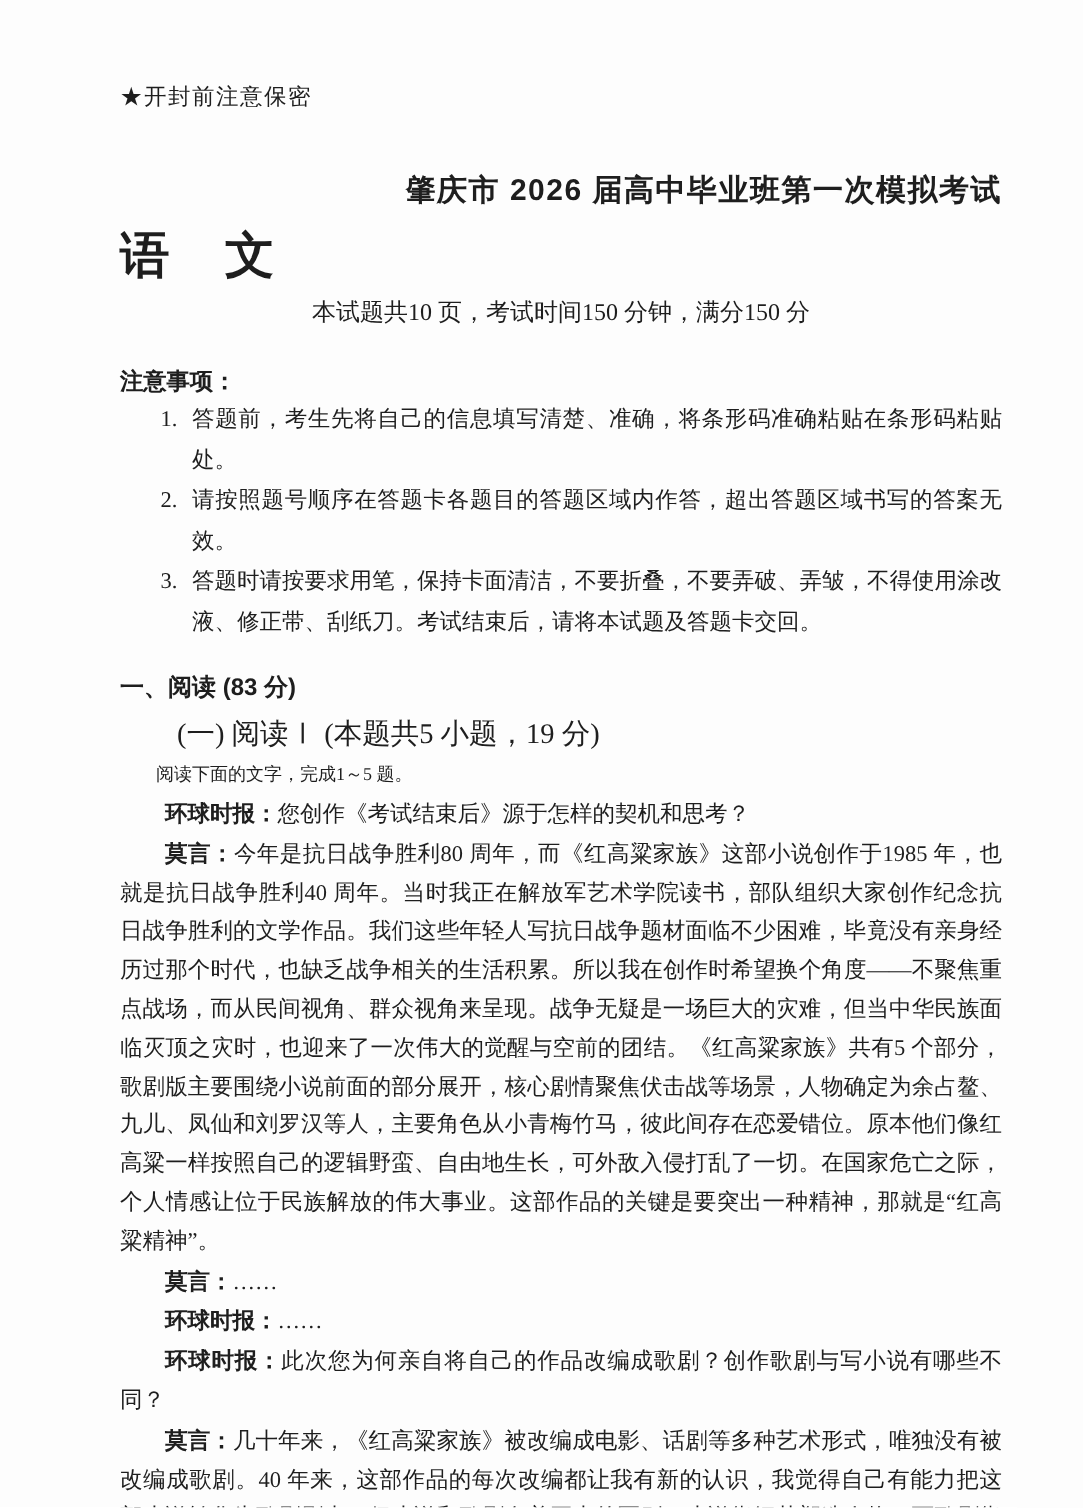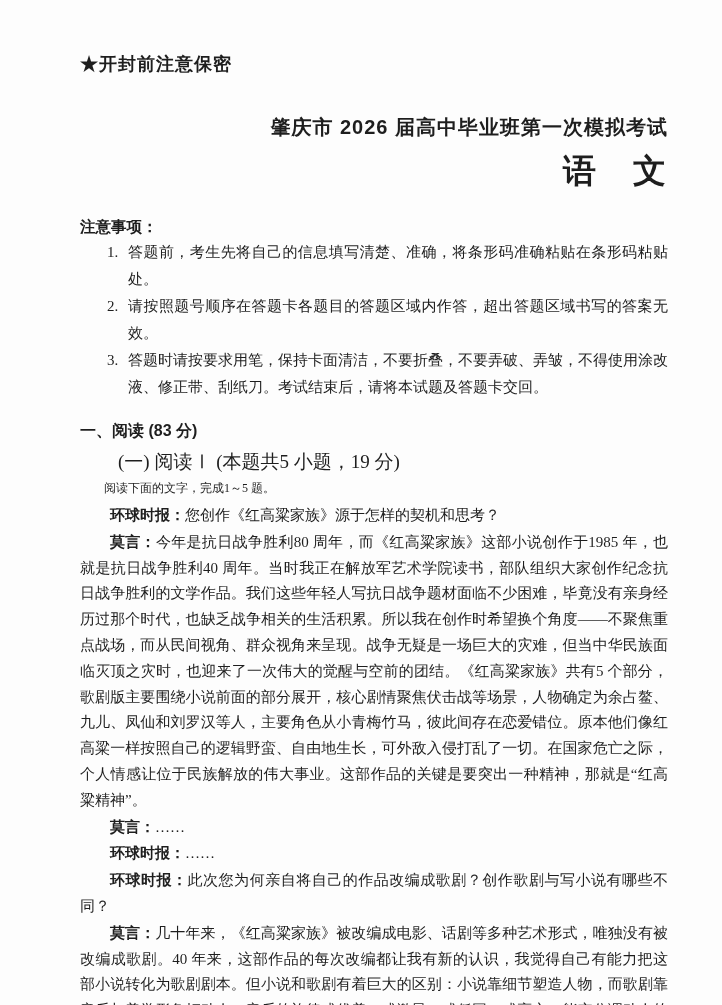--- a/index.html
+++ b/index.html
@@ -13,41 +13,41 @@
     height: 1005px;
     box-sizing: border-box;
     background: #fdfdfd;
     color: #1e1e1e;
     font-family: "Liberation Serif", serif;
     padding: 54px 54px 0 80px;
     overflow: hidden;
   }
   .secrecy {
     font-family: "Liberation Sans", sans-serif;
-    font-weight: bold;
-    font-size: 18px;
+    font-weight: normal;
+    font-size: 15px;
     line-height: 21px;
     letter-spacing: 1px;
   }
   .title {
     margin: 38px 0 0 0;
     font-family: "Liberation Sans", sans-serif;
     font-weight: bold;
     font-size: 20px;
     line-height: 28px;
     text-align: right;
     letter-spacing: 1px;
   }
   .subject {
     margin-top: 8px;
     font-family: "Liberation Serif", serif;
     font-weight: bold;
     font-size: 33px;
     line-height: 44px;
-    text-align: right;
+    text-align: left;
     letter-spacing: 2px;
   }
   .exam-info {
     margin-top: 4px;
     font-size: 16px;
     line-height: 24px;
     text-align: center;
   }
   .notes-heading {
     margin-top: 22px;
@@ -114,20 +114,21 @@
 <body>
 
 <div class="page">
 
   <div class="secrecy">★开封前注意保密</div>
 
   <h1 class="title">肇庆市 2026 届高中毕业班第一次模拟考试</h1>
 
   <div class="subject">语　文</div>
 
+  <div class="exam-info">本试题共10 页，考试时间150 分钟，满分150 分</div>
 
   <div class="notes">
     <div class="notes-heading">注意事项：</div>
 
     <div class="note-item">
       <span class="note-num">1.</span>
       <span class="note-text">答题前，考生先将自己的信息填写清楚、准确，将条形码准确粘贴在条形码粘贴处。</span>
     </div>
     <div class="note-item">
       <span class="note-num">2.</span>
@@ -137,21 +138,21 @@
       <span class="note-num">3.</span>
       <span class="note-text">答题时请按要求用笔，保持卡面清洁，不要折叠，不要弄破、弄皱，不得使用涂改液、修正带、刮纸刀。考试结束后，请将本试题及答题卡交回。</span>
     </div>
   </div>
 
   <div class="section-heading">一、阅读 (83 分)</div>
   <div class="subsection">(一) 阅读Ⅰ (本题共5 小题，19 分)</div>
   <div class="instruction">阅读下面的文字，完成1～5 题。</div>
 
   <div class="passage">
-    <p><span class="speaker-label">环球时报：</span><span>您创作《红高粱家族》源于怎样的契机和思考？</span></p>
+    <p><span class="speaker-label">环球时报：</span><span>您创作《考试结束后》源于怎样的契机和思考？</span></p>
     <p><span class="speaker-label">莫言：</span><span>今年是抗日战争胜利80 周年，而《红高粱家族》这部小说创作于1985 年，也就是抗日战争胜利40 周年。当时我正在解放军艺术学院读书，部队组织大家创作纪念抗日战争胜利的文学作品。我们这些年轻人写抗日战争题材面临不少困难，毕竟没有亲身经历过那个时代，也缺乏战争相关的生活积累。所以我在创作时希望换个角度——不聚焦重点战场，而从民间视角、群众视角来呈现。战争无疑是一场巨大的灾难，但当中华民族面临灭顶之灾时，也迎来了一次伟大的觉醒与空前的团结。《红高粱家族》共有5 个部分，歌剧版主要围绕小说前面的部分展开，核心剧情聚焦伏击战等场景，人物确定为余占鳌、九儿、凤仙和刘罗汉等人，主要角色从小青梅竹马，彼此间存在恋爱错位。原本他们像红高粱一样按照自己的逻辑野蛮、自由地生长，可外敌入侵打乱了一切。在国家危亡之际，个人情感让位于民族解放的伟大事业。这部作品的关键是要突出一种精神，那就是“红高粱精神”。</span></p>
     <p><span class="speaker-label">莫言：</span><span>……</span></p>
     <p><span class="speaker-label">环球时报：</span><span>……</span></p>
     <p><span class="speaker-label">环球时报：</span><span>此次您为何亲自将自己的作品改编成歌剧？创作歌剧与写小说有哪些不同？</span></p>
     <p><span class="speaker-label">莫言：</span><span>几十年来，《红高粱家族》被改编成电影、话剧等多种艺术形式，唯独没有被改编成歌剧。40 年来，这部作品的每次改编都让我有新的认识，我觉得自己有能力把这部小说转化为歌剧剧本。但小说和歌剧有着巨大的区别：小说靠细节塑造人物，而歌剧靠音乐与美学形象打动人。音乐的旋律或优美、或激昂、或低回、或高亢，能充分调动人的情绪。歌剧</span></p>
   </div>
 
 
 </div>
 

